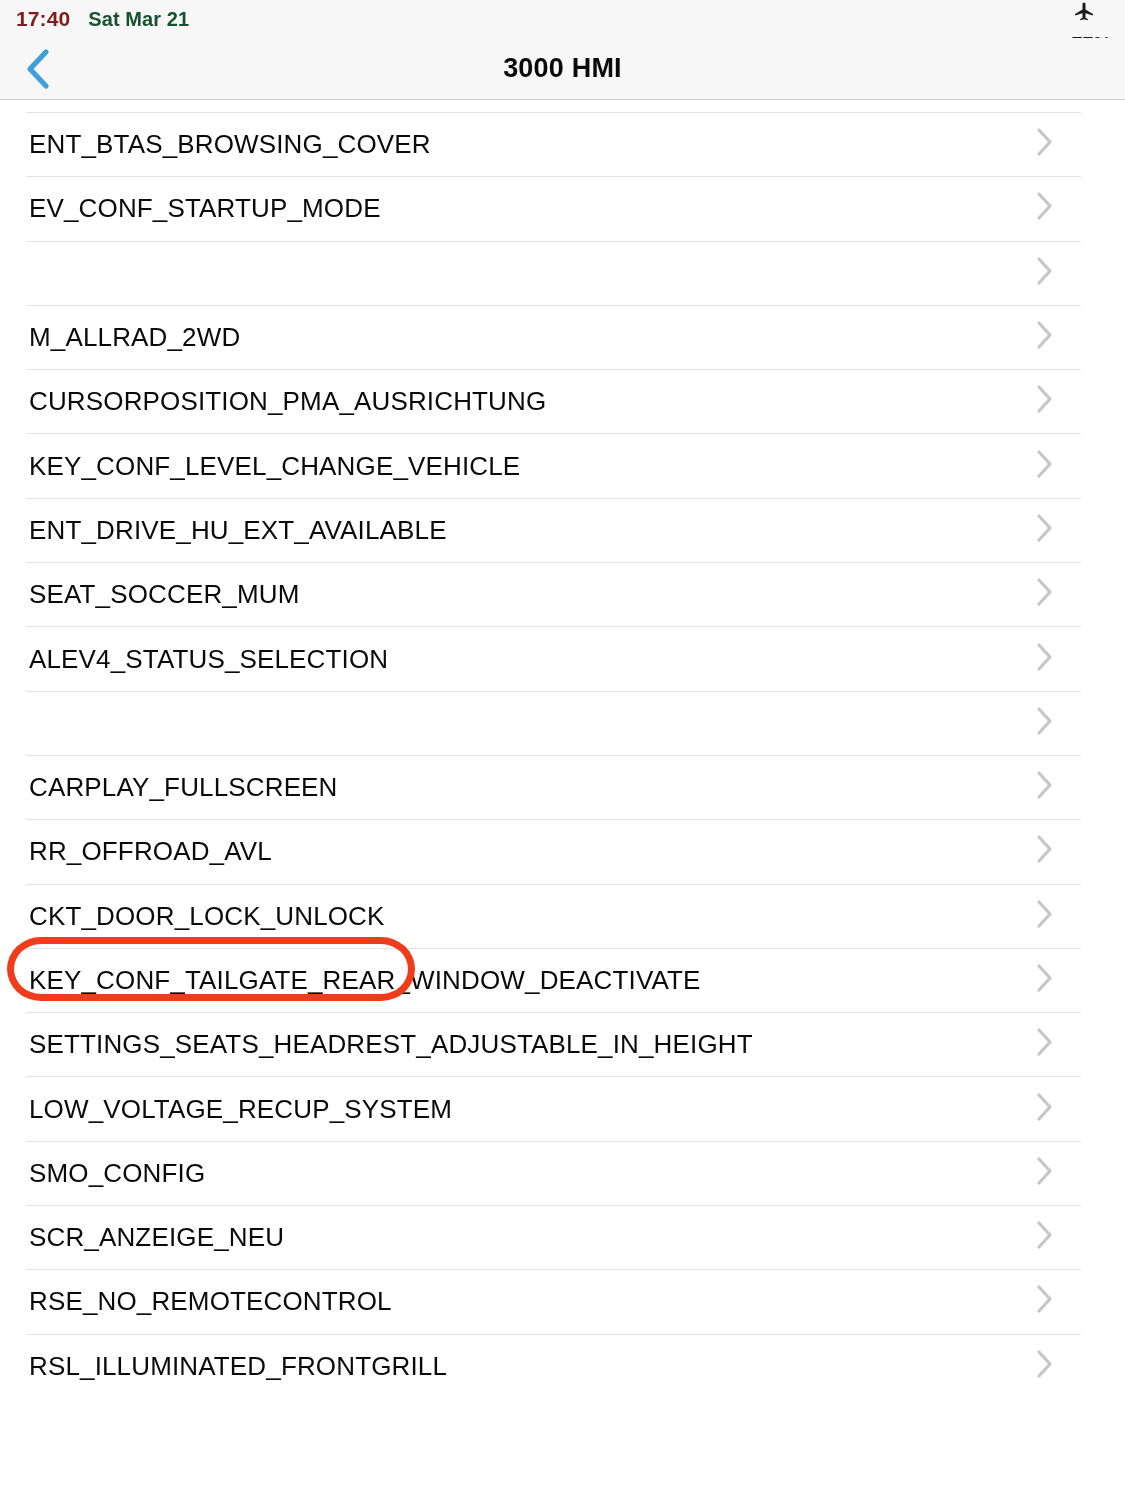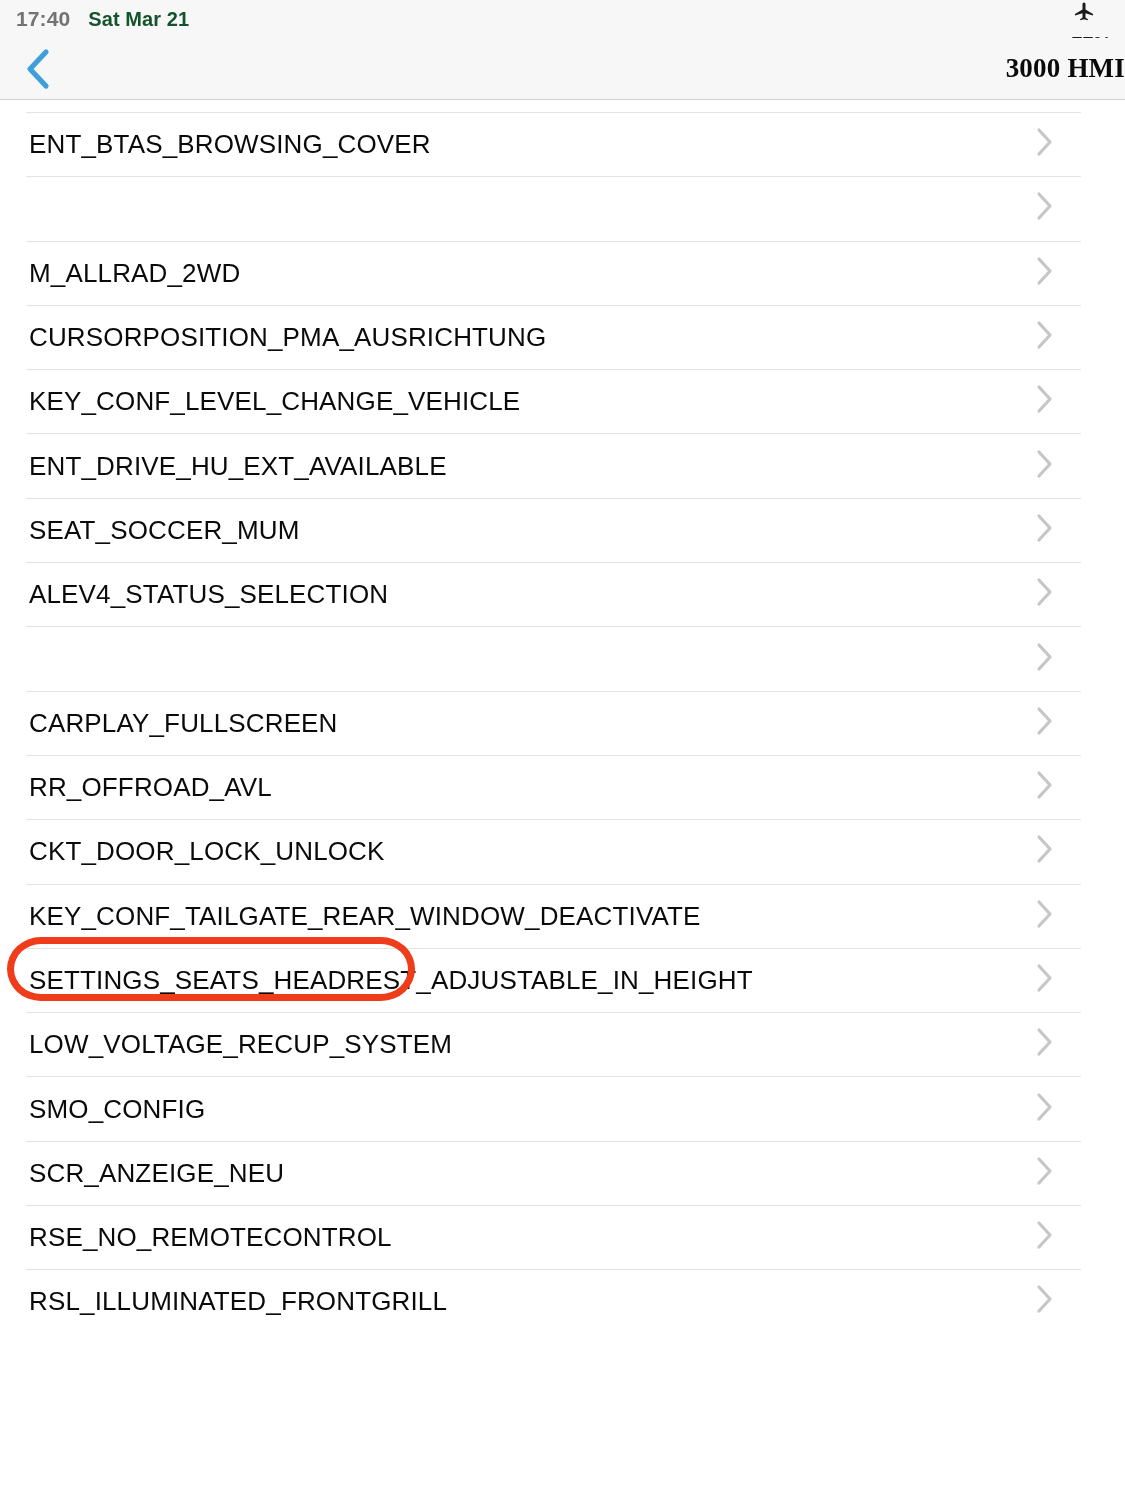--- a/index.html
+++ b/index.html
@@ -21,21 +21,21 @@
     padding: 0 16px 0 16px;
   }
   .status-left {
     display: flex;
     align-items: baseline;
     gap: 18px;
   }
   .status-time {
     font-size: 21px;
     font-weight: bold;
-    color: #737373;
+    color: #7f1d1d;
     letter-spacing: 0.1px;
   }
   .status-date {
     font-size: 20px;
     font-weight: bold;
     color: #14532d;
     letter-spacing: 0.1px;
   }
   .status-right {
     position: absolute;
@@ -85,23 +85,22 @@
     border-radius: 1.5px;
   }
 
   
   .nav-bar {
     position: relative;
     height: 62px;
     background: #f7f7f7;
     display: flex;
     align-items: center;
-    justify-content: flex-end;
+    justify-content: center;
     border-bottom: 1px solid #d0d0d0;
-    font-family: Liberation Serif, serif;
   }
   .nav-back {
     position: absolute;
     left: 10px;
     top: 0;
     height: 62px;
     width: 56px;
     display: flex;
     align-items: center;
     justify-content: center;
@@ -212,20 +211,26 @@
     
   </div>
   <div id="rows-container">
       <div class="row">
         <span class="row-label">ENT_BTAS_BROWSING_COVER</span>
         <span class="row-chevron"><svg width="17" height="30" viewBox="0 0 17 30" fill="none" aria-hidden="true">
             <path d="M3 3l11 12L3 27" stroke="#c6c6c8" stroke-width="3.2" stroke-linecap="round" stroke-linejoin="round"></path>
           </svg></span>
       </div>
       <div class="row">
+        <span class="row-label">EV_CONF_STARTUP_MODE</span>
+        <span class="row-chevron"><svg width="17" height="30" viewBox="0 0 17 30" fill="none" aria-hidden="true">
+            <path d="M3 3l11 12L3 27" stroke="#c6c6c8" stroke-width="3.2" stroke-linecap="round" stroke-linejoin="round"></path>
+          </svg></span>
+      </div>
+      <div class="row">
         <span class="row-chevron"><svg width="17" height="30" viewBox="0 0 17 30" fill="none" aria-hidden="true">
             <path d="M3 3l11 12L3 27" stroke="#c6c6c8" stroke-width="3.2" stroke-linecap="round" stroke-linejoin="round"></path>
           </svg></span>
       </div>
       <div class="row">
         <span class="row-label">M_ALLRAD_2WD</span>
         <span class="row-chevron"><svg width="17" height="30" viewBox="0 0 17 30" fill="none" aria-hidden="true">
             <path d="M3 3l11 12L3 27" stroke="#c6c6c8" stroke-width="3.2" stroke-linecap="round" stroke-linejoin="round"></path>
           </svg></span>
       </div>

